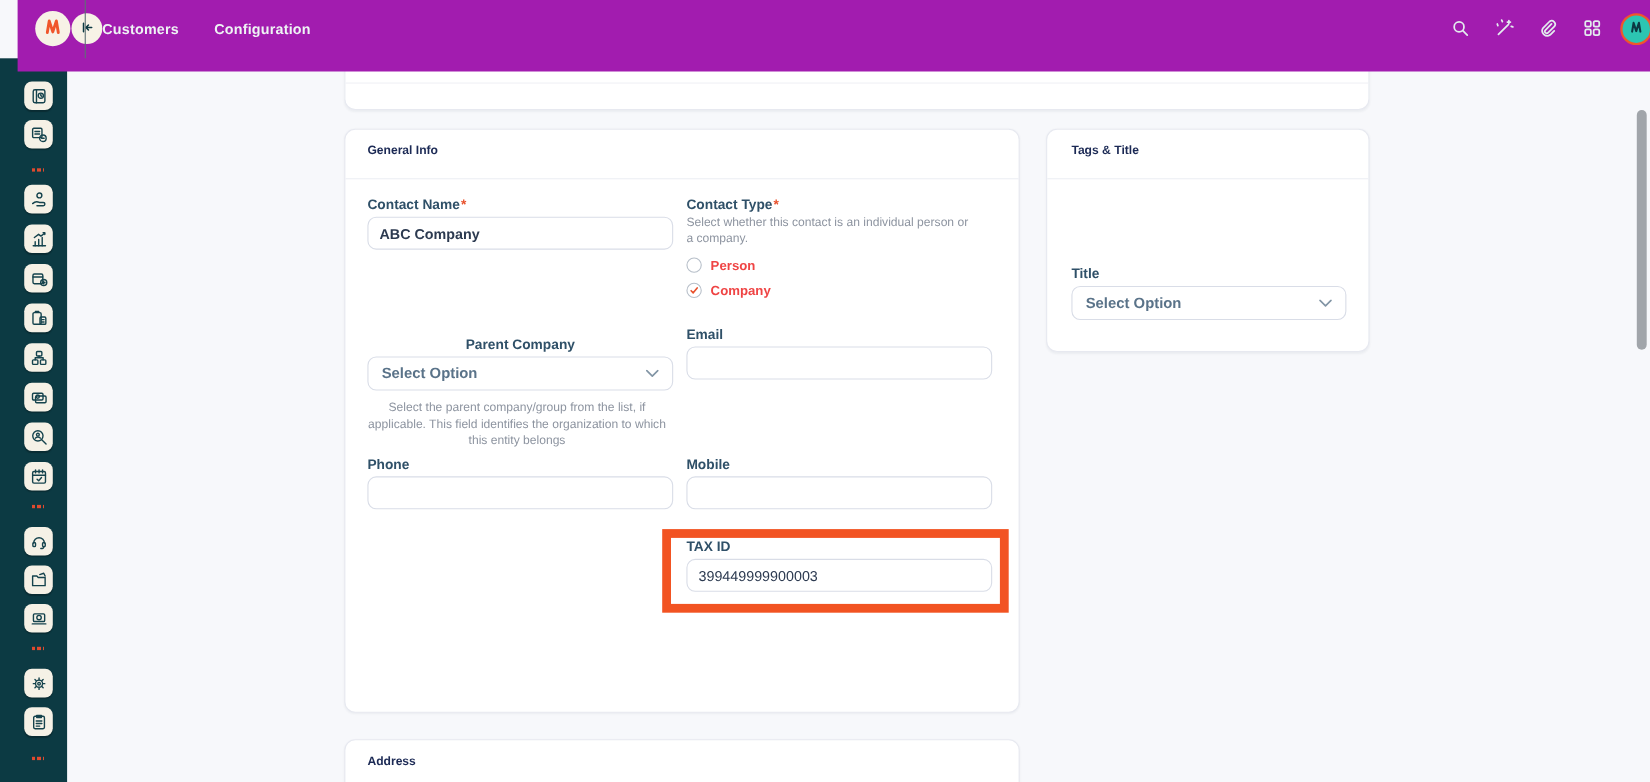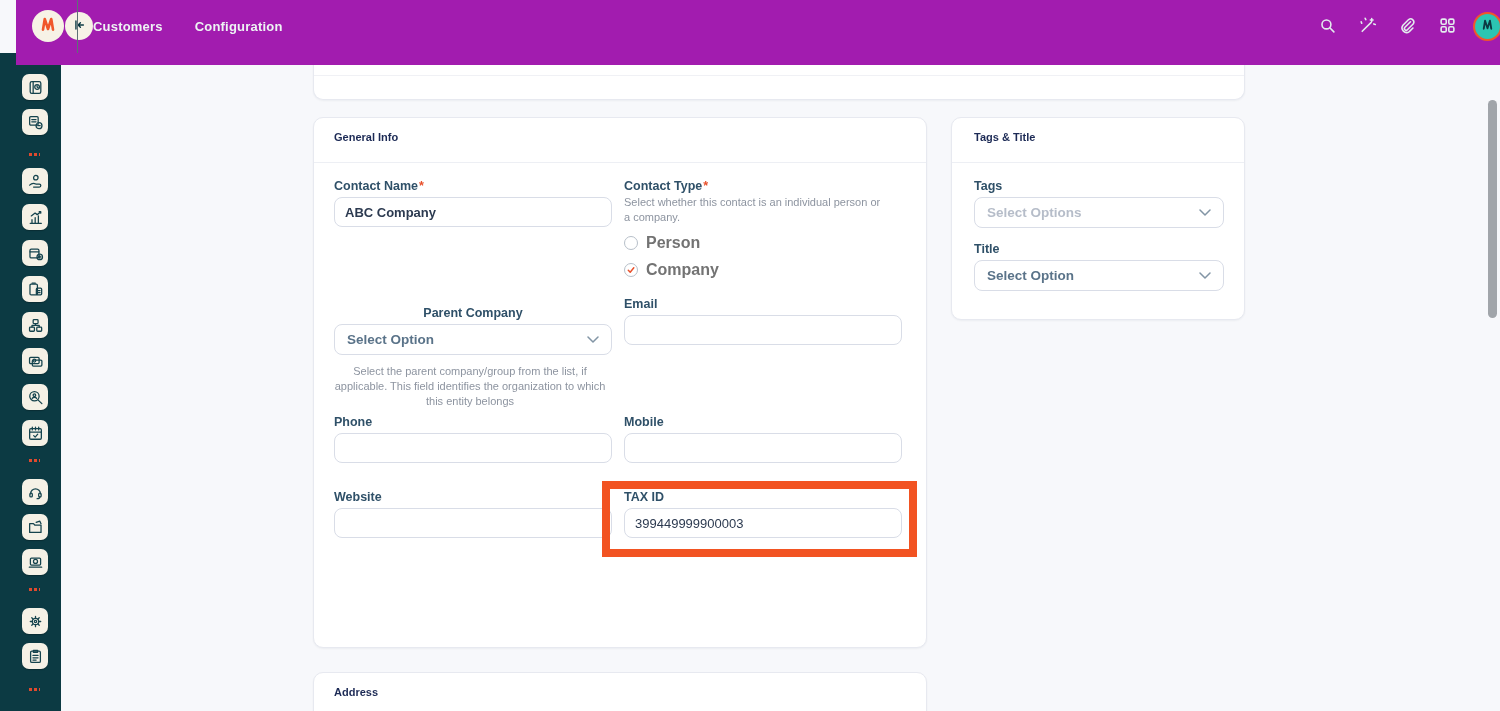--- a/index.html
+++ b/index.html
@@ -53,21 +53,21 @@
   .help { font-size:11px; line-height:1.38; color:#8d94a0; margin-top:3px; }
 
   .select { height:31px; border:1px solid #d9dde7; border-radius:8px; background:#fff; display:flex;
             align-items:center; justify-content:space-between; padding:0 12px; cursor:pointer; }
   .select .sel-text { font-size:13.5px; font-weight:700; color:#5a7389; }
   .select .sel-text.muted { color:#b6bdc9; }
 
   .radio-row { display:flex; align-items:center; gap:8px; margin-top:9px; }
   .radio { width:14px; height:14px; border:1.4px solid #b7bfc9; border-radius:50%; background:#fff;
            display:flex; align-items:center; justify-content:center; cursor:pointer; flex:0 0 auto; }
-  .radio-label { font-size:16px; font-weight:700; color:#737373; }
+  .radio-label { font-size:12px; font-weight:700; color:#ef4444; }
 
   .input-wrap { position:relative; }
   .id-icon { position:absolute; right:9px; top:9px; width:17px; height:12px; pointer-events:none; }
 
   
   .highlight-box { position:absolute; left:602px; top:481px; width:315px; height:76px;
                    border:8px solid #f25322; z-index:30; pointer-events:none; }
   .scroll-thumb { position:absolute; left:1488px; top:100px; width:9px; height:218px;
                   background:#a1a5aa; border-radius:5px; z-index:25; }
 </style>
@@ -370,45 +370,32 @@
     <div class="field" style="left:310px;top:179px;width:278px;">
       <label>Email</label>
       <input type="text" value="" style="">
     </div>
 
     <div class="field" style="left:310px;top:297px;width:278px;">
       <label>Mobile</label>
       <input type="text" value="" style="">
     </div>
 
-    <div class="field" style="left:20px;top:372px;width:278px;">
-      <label>Website</label>
-      <input type="text" value="" style="">
-    </div>
 
     <div class="field" style="left:310px;top:372px;width:278px;">
       <label>TAX ID</label>
       <input type="text" value="399449999900003" style="">
     </div>
 
   </section>
 
   <section class="card tags-card">
     <h2>Tags &amp; Title</h2>
     <div class="card-divider"></div>
 
-    <div class="field" style="left:22px;top:61px;width:250px;">
-      <label>Tags</label>
-      <div class="select">
-        <span class="sel-text muted">Select Options</span>
-        <svg width="12" height="7" viewBox="0 0 12 7" fill="none">
-            <path d="M1 1l5 5 5-5" stroke="#8295a5" stroke-width="1.5" stroke-linecap="round" stroke-linejoin="round"></path>
-          </svg>
-      </div>
-    </div>
 
     <div class="field" style="left:22px;top:124px;width:250px;">
       <label>Title</label>
       <div class="select">
         <span class="sel-text">Select Option</span>
         <svg width="12" height="7" viewBox="0 0 12 7" fill="none">
             <path d="M1 1l5 5 5-5" stroke="#8295a5" stroke-width="1.5" stroke-linecap="round" stroke-linejoin="round"></path>
           </svg>
       </div>
     </div>

